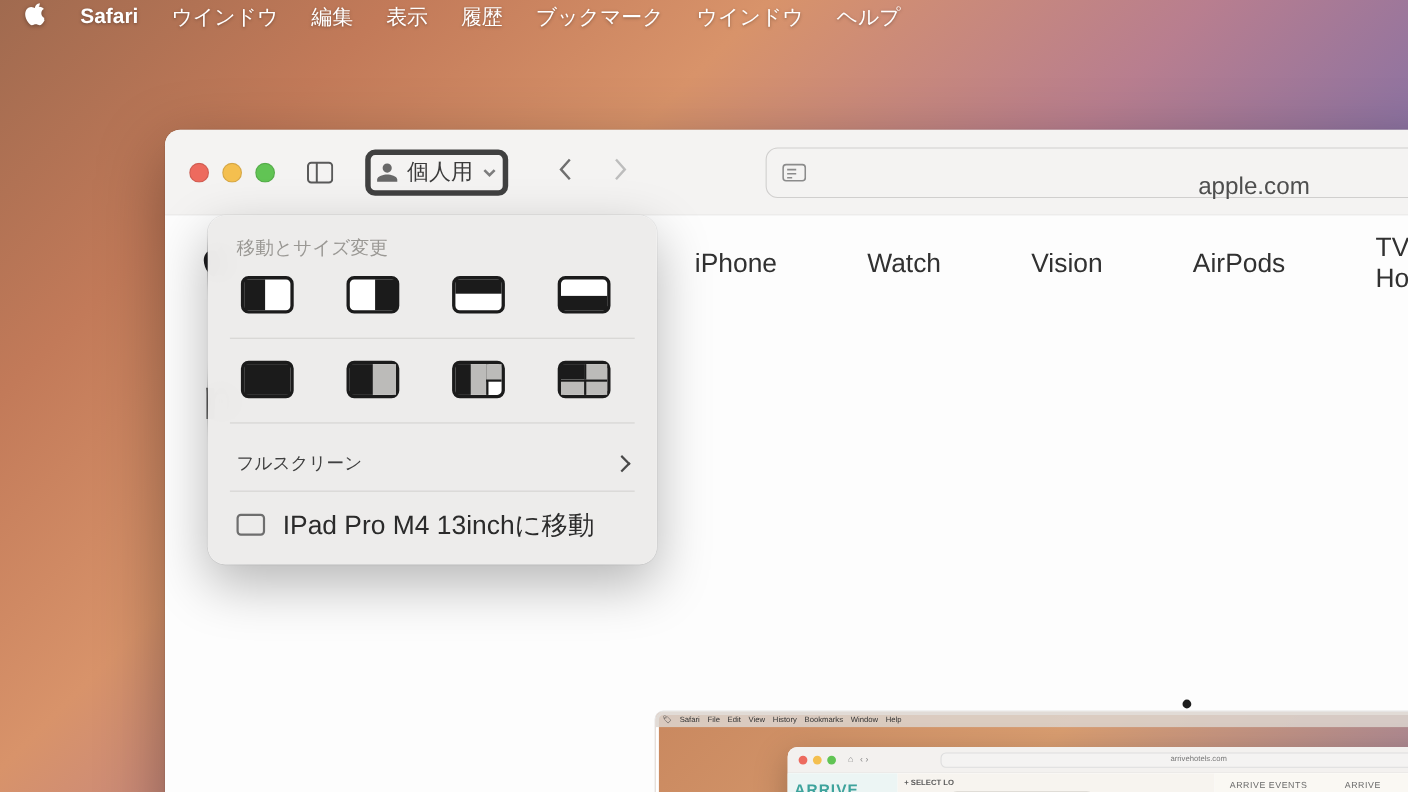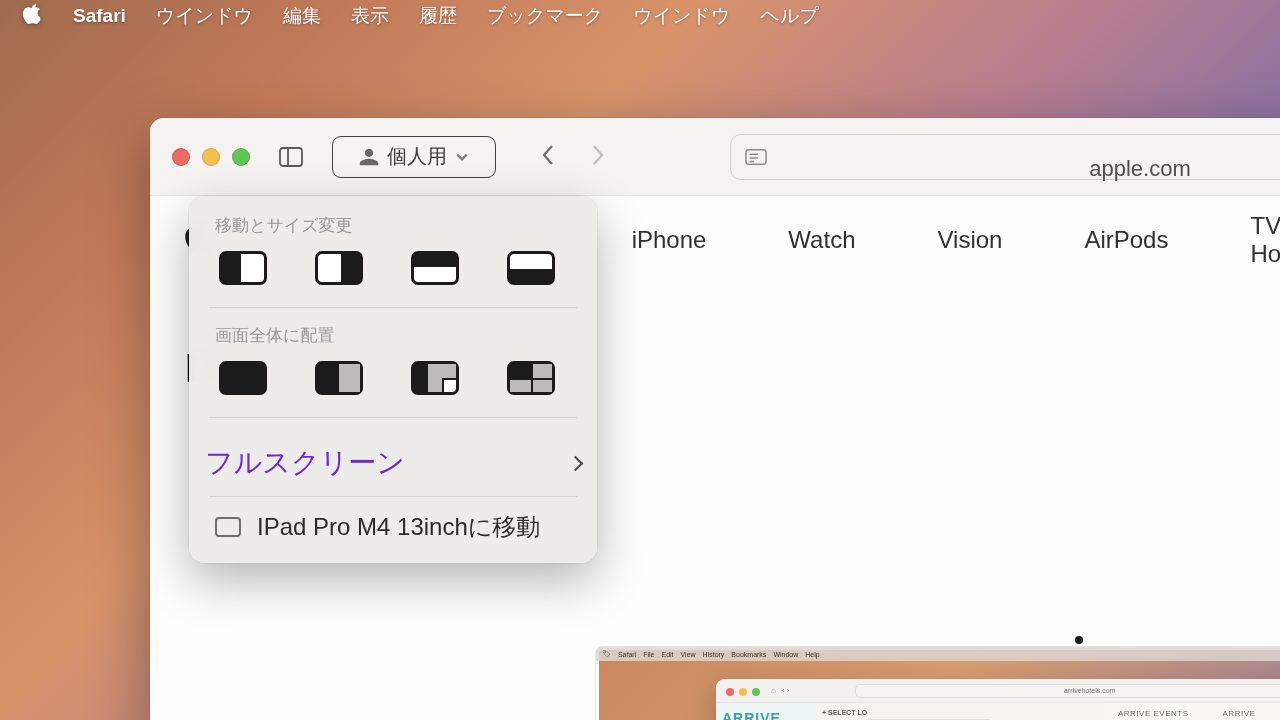--- a/index.html
+++ b/index.html
@@ -17,21 +17,21 @@
   .window { position: absolute; left: 150px; top: 118px; right: -40px; bottom: -40px; background: #fff; border-radius: 14px 0 0 0; box-shadow: 0 20px 60px rgba(0,0,0,.35), 0 0 0 1px rgba(0,0,0,.05); overflow: hidden; }
   .toolbar { height: 78px; background: #f4f3f2; border-bottom: 1px solid rgba(0,0,0,.06); display: flex; align-items: center; padding: 0 22px; gap: 22px; }
 
   .traffic { display: flex; gap: 12px; }
   .traffic span { width: 18px; height: 18px; border-radius: 50%; border: 1px solid rgba(0,0,0,.12); }
   .tl-close { background:#ed6a5e; } .tl-min { background:#f4bf4f; } .tl-max { background:#61c454; }
 
   .tb-btn { width: 38px; height: 34px; display:flex; align-items:center; justify-content:center; color:#4b4b4b; border-radius:7px; }
   .tb-btn svg { width:24px; height:22px; stroke:#5a5a5a; stroke-width:1.8; fill:none; }
 
-  .profile-pill { display:flex; align-items:center; gap:8px; height:42px; padding:0 26px; border:1px solid #404040; border-radius:9px; background:#f4f3f2; color:#3b3b3b; font-size:20px; }
+  .profile-pill { display:flex; align-items:center; gap:8px; height:42px; padding:0 5px; border:5px solid #404040; border-radius:9px; background:#f4f3f2; color:#3b3b3b; font-size:20px; }
   .profile-pill svg { width:20px; height:20px; fill:#686868; }
   .profile-pill .chev { width:14px; height:14px; stroke:#7d7d7d; stroke-width:2; fill:none; }
 
   .nav-arrows { display:flex; gap:30px; margin-left:20px; }
   .nav-arrows svg { width:20px; height:22px; stroke:#6f6f6f; stroke-width:2.2; fill:none; }
   .nav-arrows .fwd svg { stroke:#bdbdbd; }
 
   .addr { flex:1; display:flex; align-items:center; height:46px; border:1px solid #d0cfce; border-radius:11px; background:#f4f3f2; padding:0 14px; margin-left:100px; }
   .addr .reader { display:flex; align-items:center; margin-right:auto; }
   .addr .reader svg { width:22px; height:18px; stroke:#8b8b8b; stroke-width:1.6; fill:none; }
@@ -70,21 +70,21 @@
   .opt.bottom .fill { left:0; right:0; bottom:0; height:45%; }
   .opt.full .fill { inset:0; }
   .opt.half-grey .fill { left:0; top:0; bottom:0; width:50%; }
   .opt.half-grey::after { content:""; position:absolute; right:0; top:0; bottom:0; width:50%; background:#bcbbb9; }
   .opt.threecol .fill { left:0; top:0; bottom:0; width:33%; }
   .opt.threecol::before { content:""; position:absolute; left:33%; top:0; bottom:0; width:34%; background:#bcbbb9; border-right:2px solid #1b1b1b;}
   .opt.threecol::after { content:""; position:absolute; right:0; top:0; width:33%; height:50%; background:#bcbbb9; box-shadow:0 2px 0 #1b1b1b;}
   .opt.quad .q{position:absolute;width:50%;height:50%;}
   .opt.quad .q1{left:0;top:0;background:#1b1b1b;} .opt.quad .q2{right:0;top:0;background:#bcbbb9;border-left:2px solid #1b1b1b;} .opt.quad .q3{left:0;bottom:0;background:#bcbbb9;border-top:2px solid #1b1b1b;} .opt.quad .q4{right:0;bottom:0;background:#bcbbb9;border-top:2px solid #1b1b1b;border-left:2px solid #1b1b1b;}
   .popup-sep { height:1px; background:#d4d3d1; margin:2px 20px 16px; }
-  .popup-item { display:flex; align-items:center; justify-content:space-between; padding:10px 16px; font-size:28px; color:#6d28d9; }
+  .popup-item { display:flex; align-items:center; justify-content:space-between; padding:10px 26px; font-size:16px; color:#404040; }
   .popup-item .chev { width:11px; height:11px; border-right:2.5px solid #494949; border-top:2.5px solid #494949; transform:rotate(45deg); }
   .popup-move { display:flex; align-items:center; gap:16px; padding:10px 26px; font-size:24px; color:#2b2b2b; }
   .popup-move .disp-ic{ width:26px; height:20px; border:2.5px solid #6e6e6e; border-radius:4px; position:relative;}
   .popup-sep2 { height:1px; background:#d4d3d1; margin:4px 20px; }
 
   .page-dot{ position:absolute; left:925px; top:440px; width:8px;height:8px;border-radius:50%; background:#1d1d1d;}
 </style>
 </head>
 <body>
 
@@ -228,21 +228,20 @@
           <div class="fill"></div>
         </div>
       <div class="opt top">
           <div class="fill"></div>
         </div>
       <div class="opt bottom">
           <div class="fill"></div>
         </div>
     </div>
     <div class="popup-sep"></div>
-    <h5>画面全体に配置</h5>
     <div class="opt-row">
       <div class="opt full">
           <div class="fill"></div>
         </div>
       <div class="opt half-grey">
           <div class="fill"></div>
         </div>
       <div class="opt threecol">
           <div class="fill"></div>
         </div>

